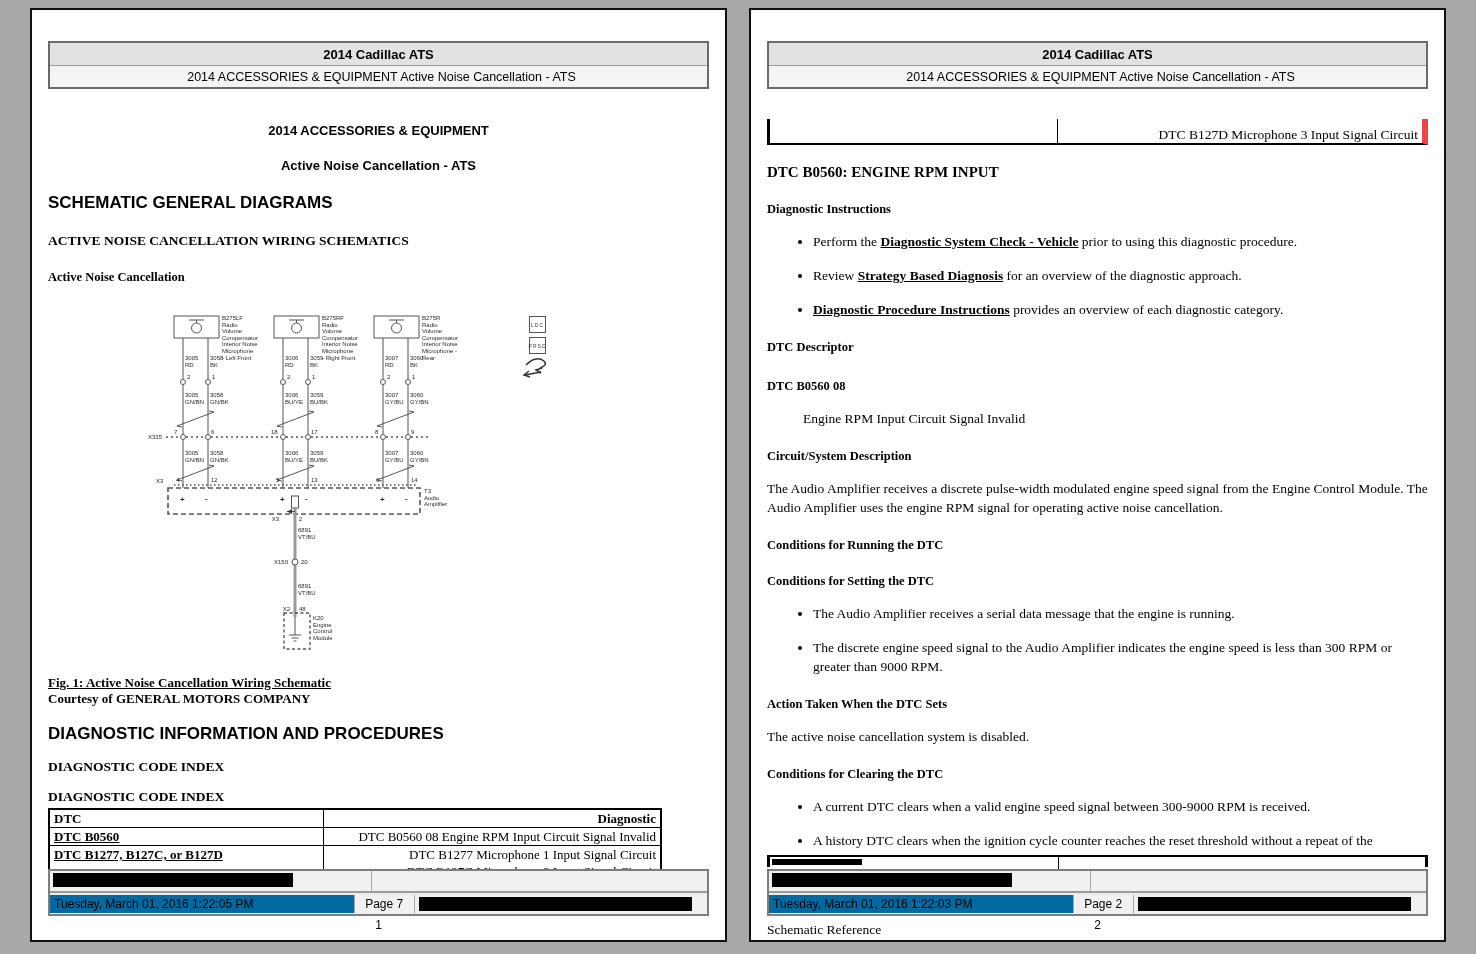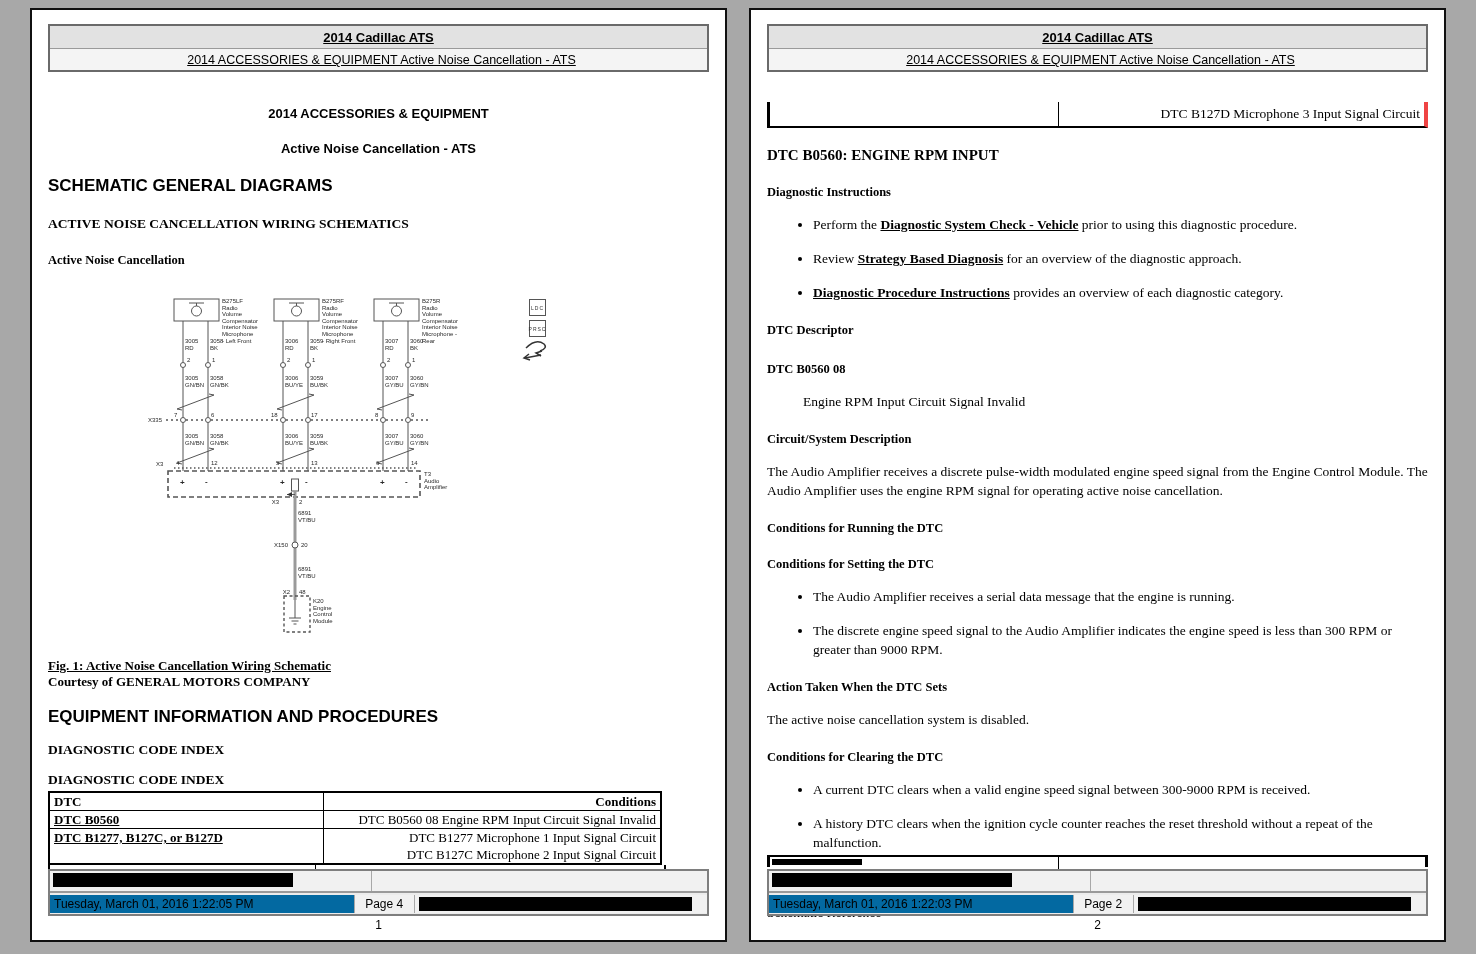--- a/index.html
+++ b/index.html
@@ -4,21 +4,21 @@
 <style>
   html,body{margin:0;padding:0;background:#a8a8a8;}
   .canvas{position:relative;width:1476px;height:954px;background:#a8a8a8;overflow:hidden;
           font-family:"Liberation Serif", serif;color:#000;}
   .page{position:absolute;top:8px;width:693px;height:930px;background:#fff;border:2px solid #101010;}
   .page1{left:30px;}
   .page2{left:749px;}
   .content{position:absolute;left:16px;right:16px;top:0;bottom:0;}
 
   
-  .banner{margin-top:14px;border:2px solid #6a6a6a;box-shadow:inset 0 0 0 1px #ffffff;text-decoration:underline;}
+  .banner{margin-top:31px;border:2px solid #6a6a6a;box-shadow:inset 0 0 0 1px #ffffff;}
   .banner .row1{background:#e2e2e2;text-align:center;font-family:"Liberation Sans",sans-serif;
                 font-weight:bold;font-size:13px;padding:4px 0 3px 0;}
   .banner .row2{background:#f4f4f4;border-top:1px solid #9a9a9a;text-align:center;
                 font-family:"Liberation Sans",sans-serif;font-size:12.5px;padding:4px 0 3px 6px;}
 
   .ctitle{font-family:"Liberation Sans",sans-serif;font-weight:bold;font-size:13px;text-align:center;}
   .mt34{margin-top:34px;} .mt20{margin-top:20px;}
   .h-sans{font-family:"Liberation Sans",sans-serif;font-weight:bold;font-size:17px;margin-top:20px;}
   .h-serif{font-weight:bold;font-size:13.5px;margin-top:20px;}
   .h-serif-sm{font-weight:bold;font-size:12.5px;margin-top:21px;}
@@ -34,22 +34,22 @@
   
   table.dtc{border-collapse:collapse;border:2px solid #000;width:614px;margin-top:3px;
             font-size:13px;table-layout:fixed;}
   table.dtc td,table.dtc th{border:1px solid #000;padding:0 4px;vertical-align:top;line-height:17px;}
   table.dtc .c1{width:265px;text-align:left;margin-top:40px;}
   table.dtc .c2{text-align:right;}
   .sliver{width:614px;height:8px;border-left:2px solid #000;border-right:2px solid #000;display:flex;}
   .sliver .s1{width:265px;border-right:1px solid #000;height:100%;}
 
   
-  .cont-row{margin-top:30px;height:24px;border-left:3px solid #000;border-right:4px solid #ef4444;
-            border-bottom:2px solid #000;display:flex;align-items:center;}
+  .cont-row{margin-top:30px;height:24px;border-left:3px solid #000;border-right:6px solid #ef4444;
+            border-bottom:2px solid #000;display:flex;align-items:flex-end;}
   .cont-row .cleft{width:44%;height:100%;border-right:1px solid #000;}
   .cont-row .cright{flex:1;text-align:right;font-size:13.5px;padding-right:4px;}
   .dtc-title{font-weight:bold;font-size:15px;margin-top:19px;}
 
   
   .footer-wrap{position:absolute;left:0;right:0;bottom:8px;}
   .sliver2{height:10px;border-left:3px solid #000;border-right:3px solid #000;border-top:2px solid #000;
            display:flex;margin-bottom:2px;background:#fff;}
   .sliver2 .s1{width:44%;border-right:1px solid #000;height:100%;padding-top:2px;}
   .footer-box{border:2px solid #7e7e7e;background:#ececec;font-family:"Liberation Sans",sans-serif;font-size:12px;}
@@ -313,29 +313,29 @@
 
         <div class="stamp" style="left:481px;top:21px;">LDC</div>
         <div class="stamp" style="left:481px;top:42px;">PRSC</div>
       </div>
 
       <div class="figcap">
         <a class="doclink">Fig. 1: Active Noise Cancellation Wiring Schematic</a><br>
         <span>Courtesy of GENERAL MOTORS COMPANY</span>
       </div>
 
-      <div class="h-sans" style="margin-top:17px;">EQUIPMENT INFORMATION AND PROCEDURES</div>
+      <div class="h-sans" style="margin-top:17px;">DIAGNOSTIC INFORMATION AND PROCEDURES</div>
       <div class="h-serif" style="margin-top:15px;">DIAGNOSTIC CODE INDEX</div>
       <div class="h-serif" style="margin-top:14px;">DIAGNOSTIC CODE INDEX</div>
 
       <table class="dtc">
         <tbody>
             <tr>
           <th class="c1">DTC</th>
-          <th class="c2">Conditions</th>
+          <th class="c2">Diagnostic</th>
         </tr>
         <tr>
           <td class="c1"><a class="doclink">DTC B0560</a></td>
           <td class="c2">DTC B0560 08 Engine RPM Input Circuit Signal Invalid</td>
         </tr>
         <tr>
           <td class="c1"><a class="doclink">DTC B1277, B127C, or B127D</a></td>
           <td class="c2">
             <span>DTC B1277 Microphone 1 Input Signal Circuit</span><br>
             <span>DTC B127C Microphone 2 Input Signal Circuit</span>
@@ -350,21 +350,21 @@
       <div class="footer-wrap">
         <div class="footer-box">
           <div class="frow frow1">
             <div class="fc1">
                 <div class="redact" style="width:240px;height:14px;"></div>
               </div>
             <div class="fc2"></div>
           </div>
           <div class="frow frow2">
             <div class="fd">Tuesday, March 01, 2016 1:22:05 PM</div>
-            <div class="fp">Page 4</div>
+            <div class="fp">Page 7</div>
             <div class="fr">
                 <div class="redact" style="width:96%;height:14px;"></div>
               </div>
           </div>
         </div>
         <div class="pnum">1</div>
       </div>
     </div>
   </div>
 

